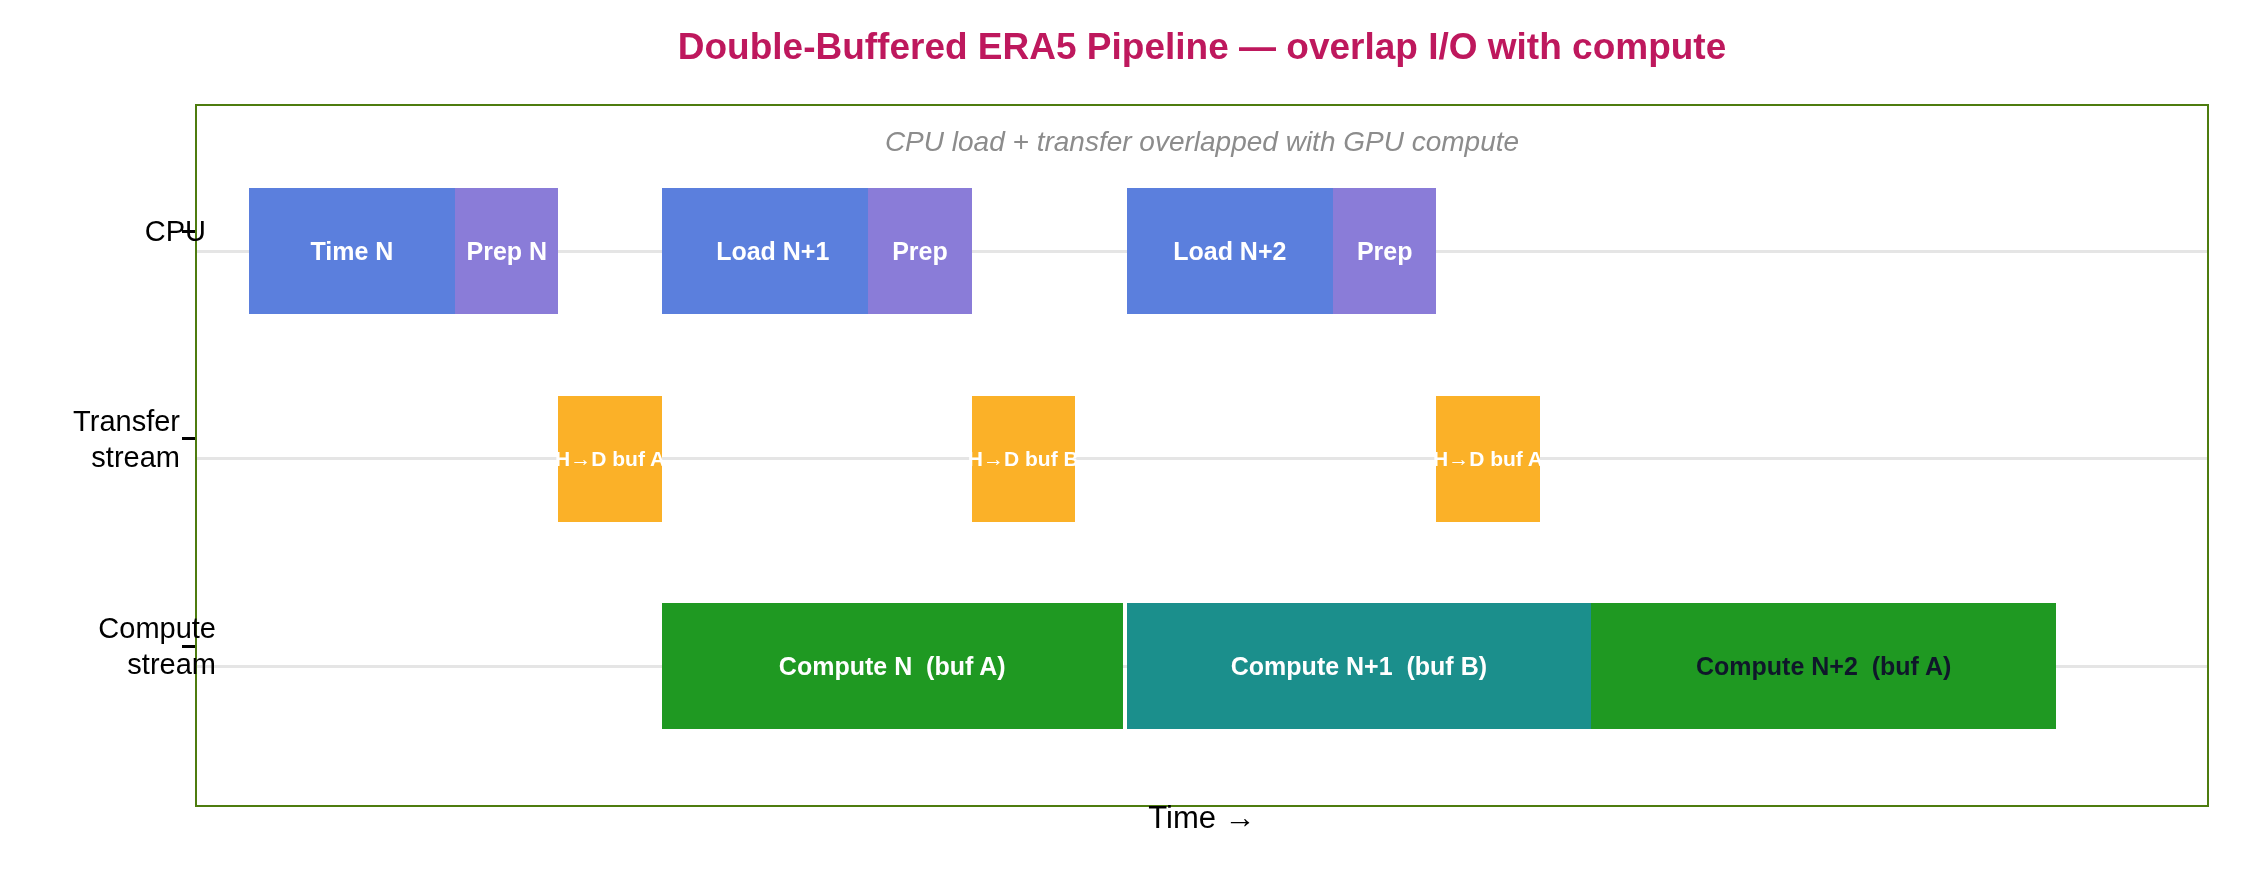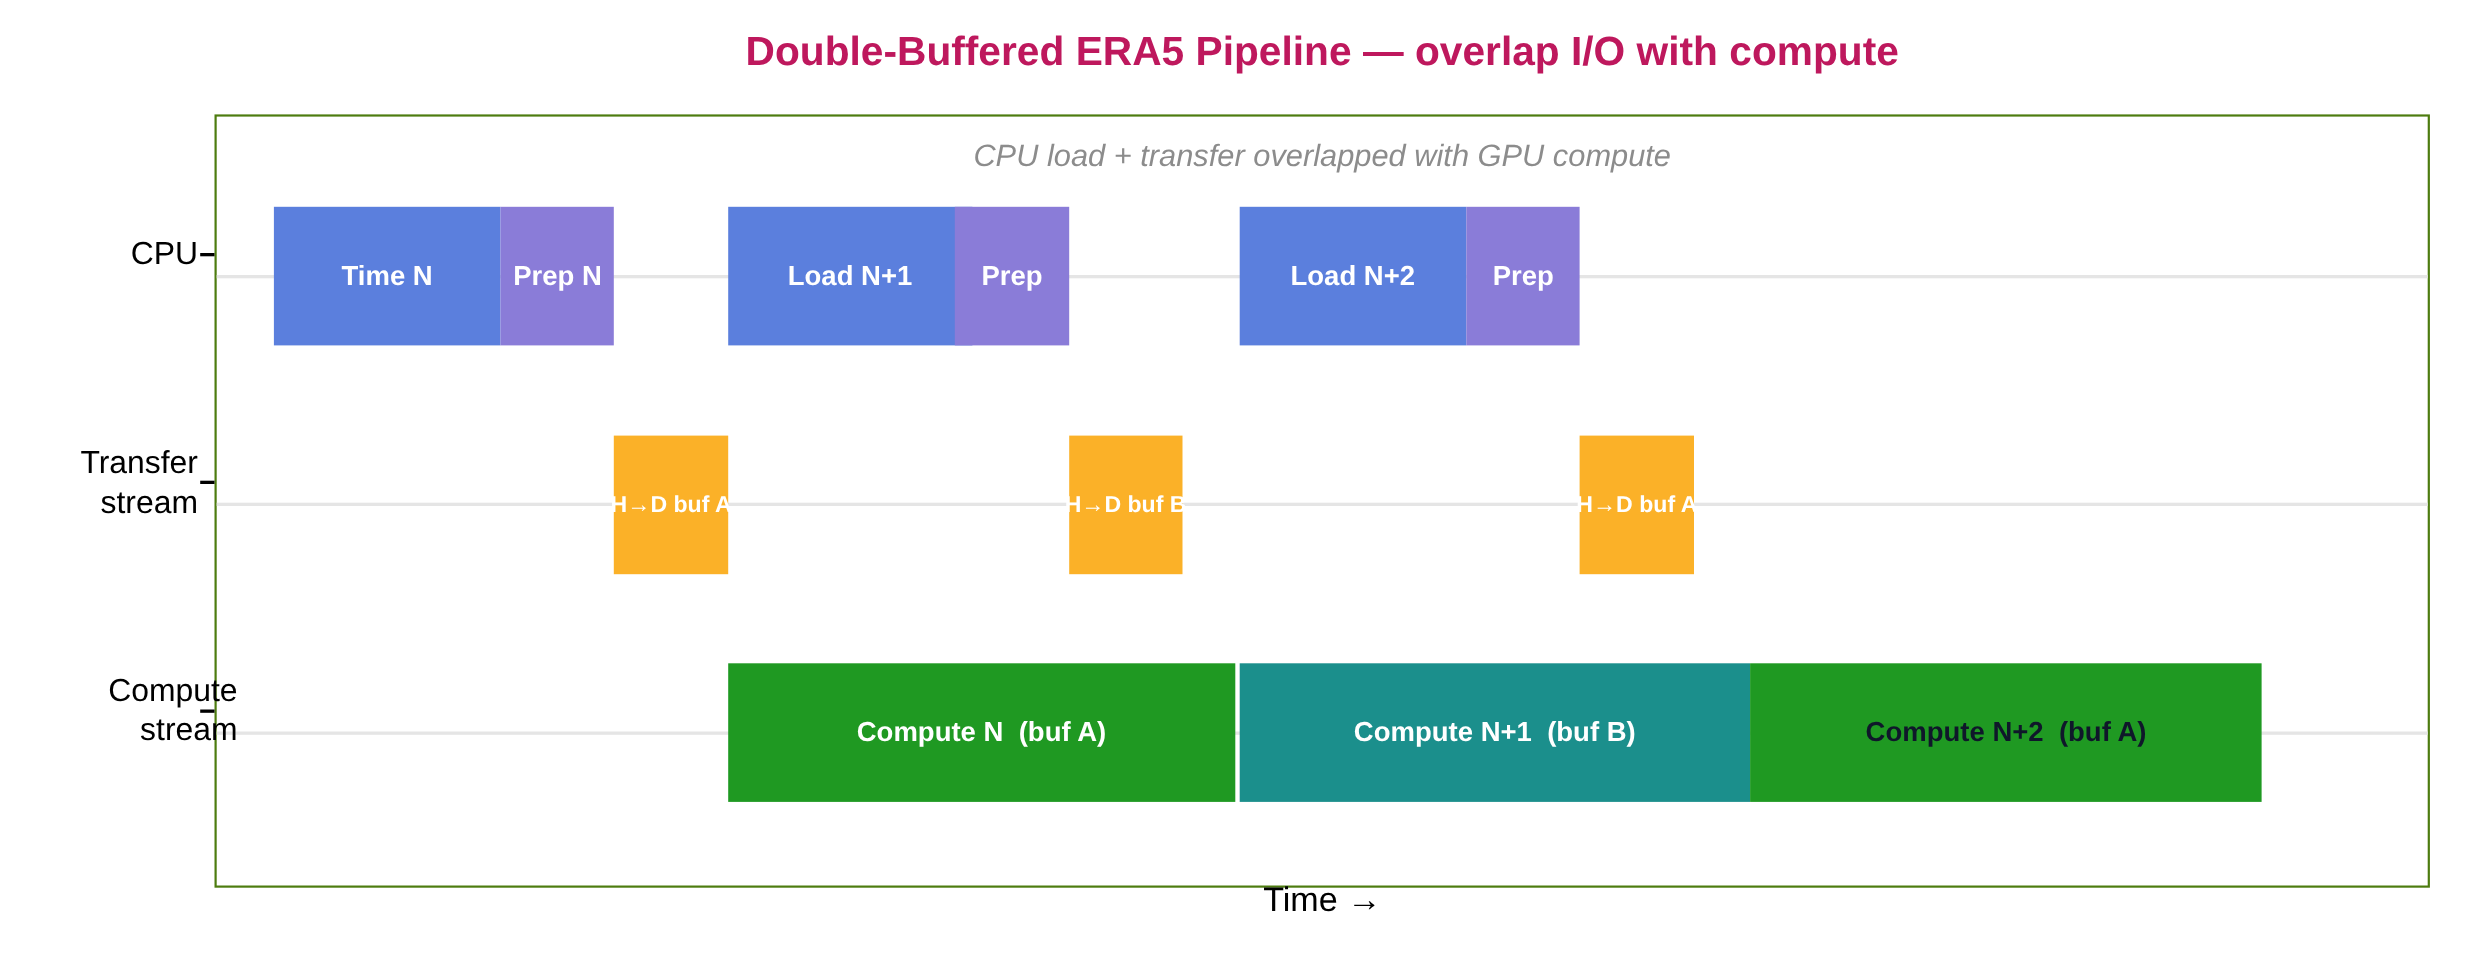--- a/index.html
+++ b/index.html
@@ -119,21 +119,21 @@
           <span class="task-label big" style="color: rgb(255, 255, 255);">Compute N+1  (buf B)</span>
         </div>
         <div class="task-bar" style="left: 1394.31px; width: 464.769px; top: 497px; background: rgb(31, 153, 34);">
           <span class="task-label big" style="color: #0f172a;">Compute N+2  (buf A)</span>
         </div>
       </div>
   </div>
 
   <div id="axis-layer">
       <div class="ytick" style="left: 182px; top: 229.5px;"></div>
-      <div class="row-label" style="top: 213px;">CPU</div>
+      <div class="row-label" style="top: 213px; padding-left: 26px;">CPU</div>
       <div class="ytick" style="left: 182px; top: 437px;"></div>
       <div class="row-label" style="top: 402.5px;">Transfer
 stream</div>
       <div class="ytick" style="left: 182px; top: 644.5px;"></div>
       <div class="row-label" style="top: 610px; padding-left: 36px;">Compute
 stream</div>
     </div>
 
   <div class="x-axis-label">Time →</div>
 </div>

